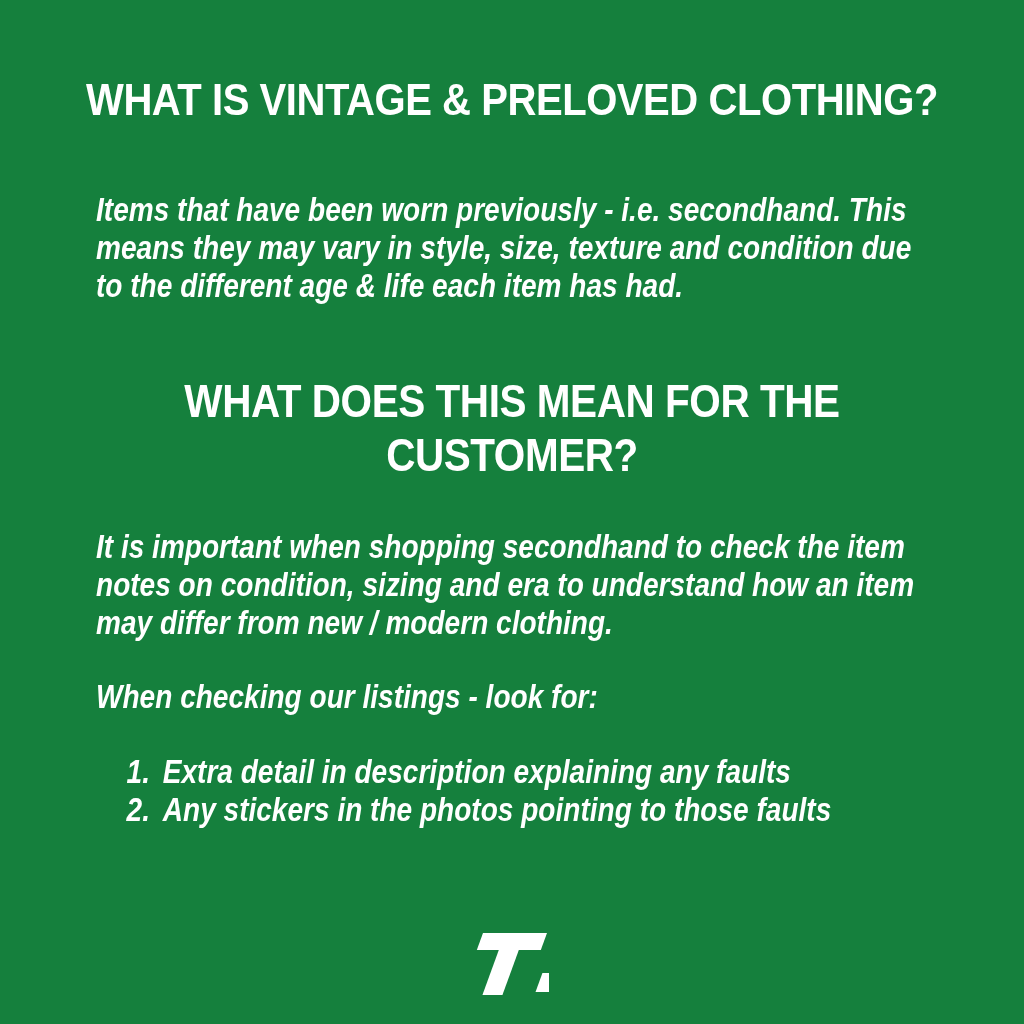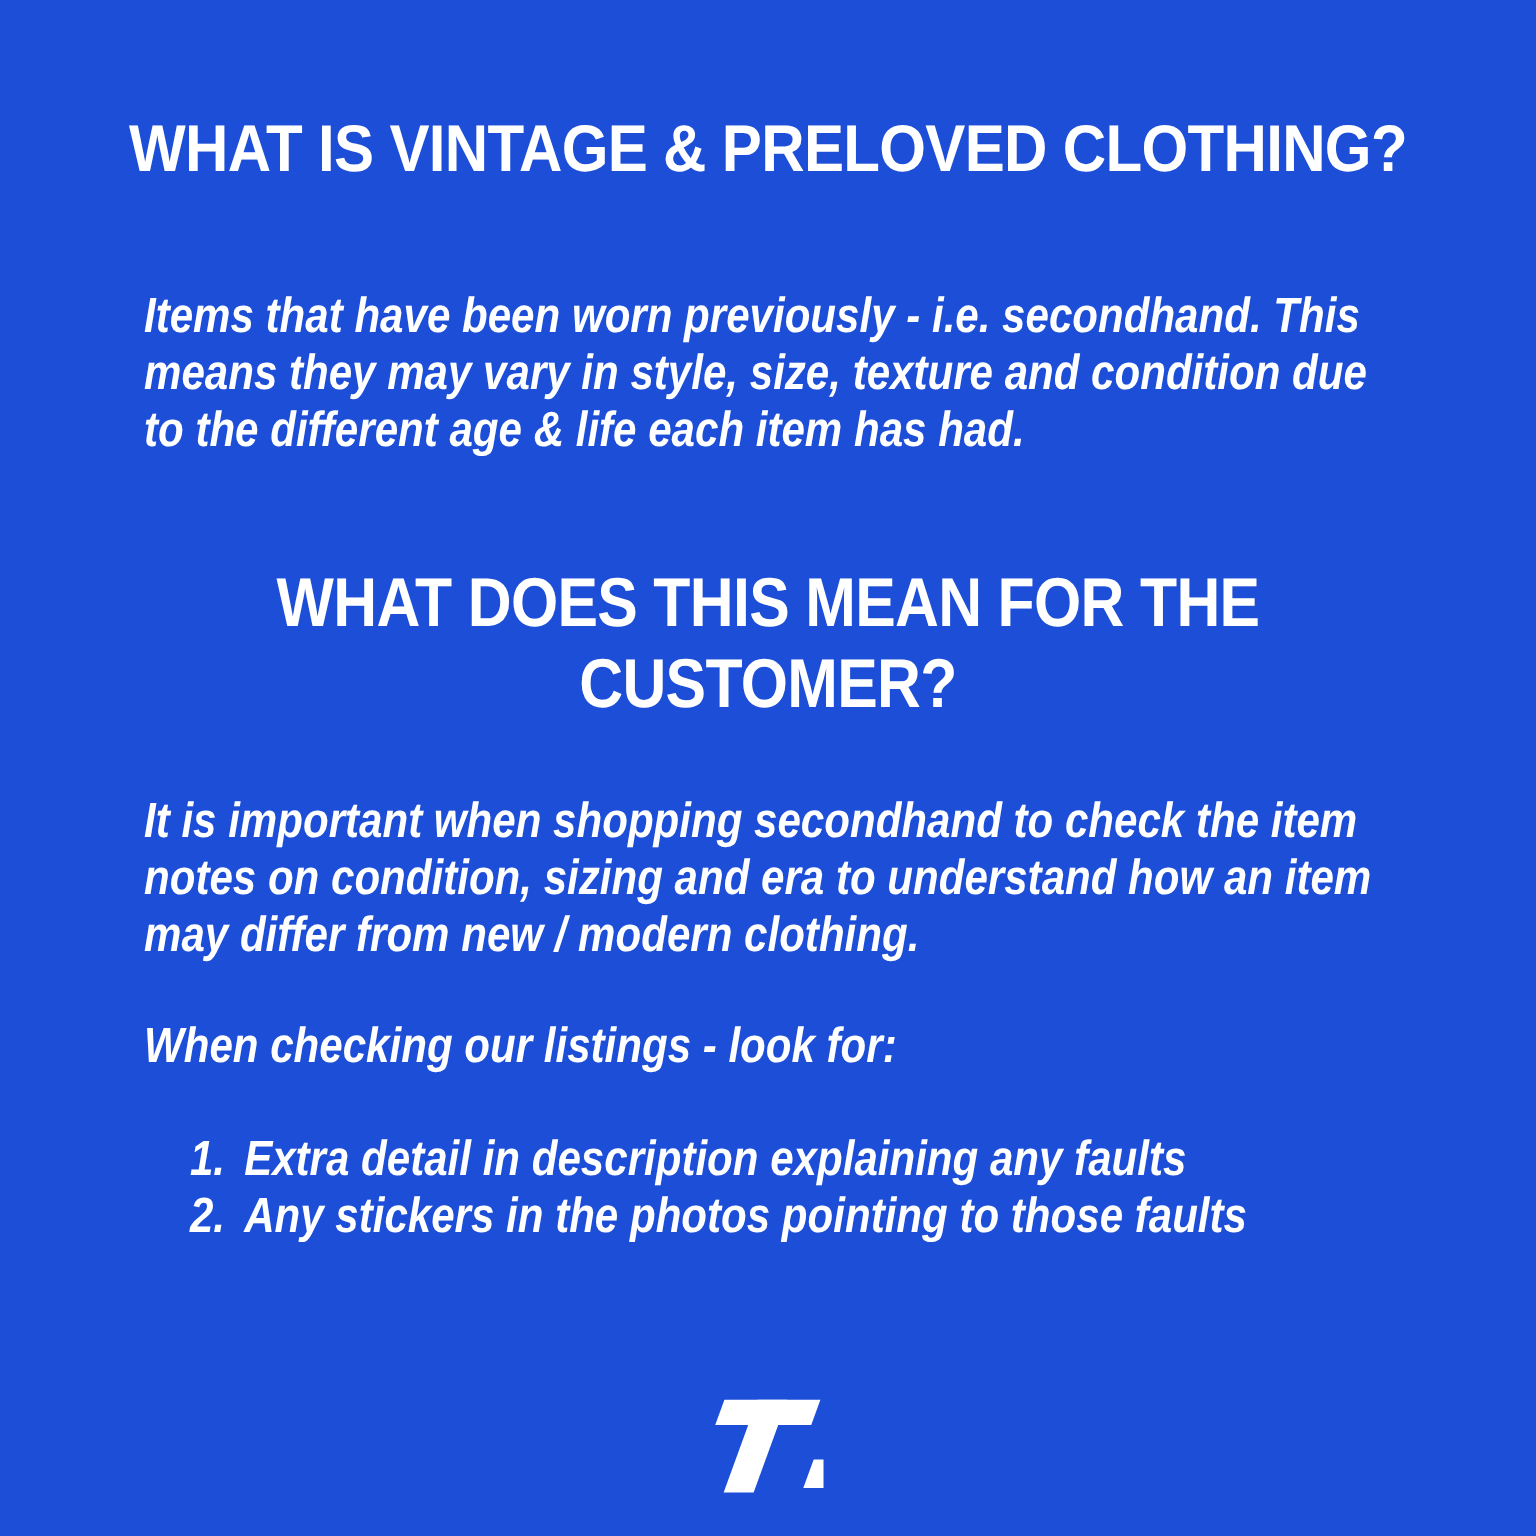--- a/index.html
+++ b/index.html
@@ -4,21 +4,21 @@
 <style>
   html, body {
     margin: 0;
     padding: 0;
     background: #000;
   }
   .canvas {
     position: relative;
     width: 1024px;
     height: 1024px;
-    background: #1d4ed8;
+    background: #15803d;
     color: #ffffff;
     font-family: "Liberation Sans", sans-serif;
     overflow: hidden;
   }
   .title {
     position: absolute;
     top: 78px;
     left: 0;
     right: 0;
     margin: 0;

